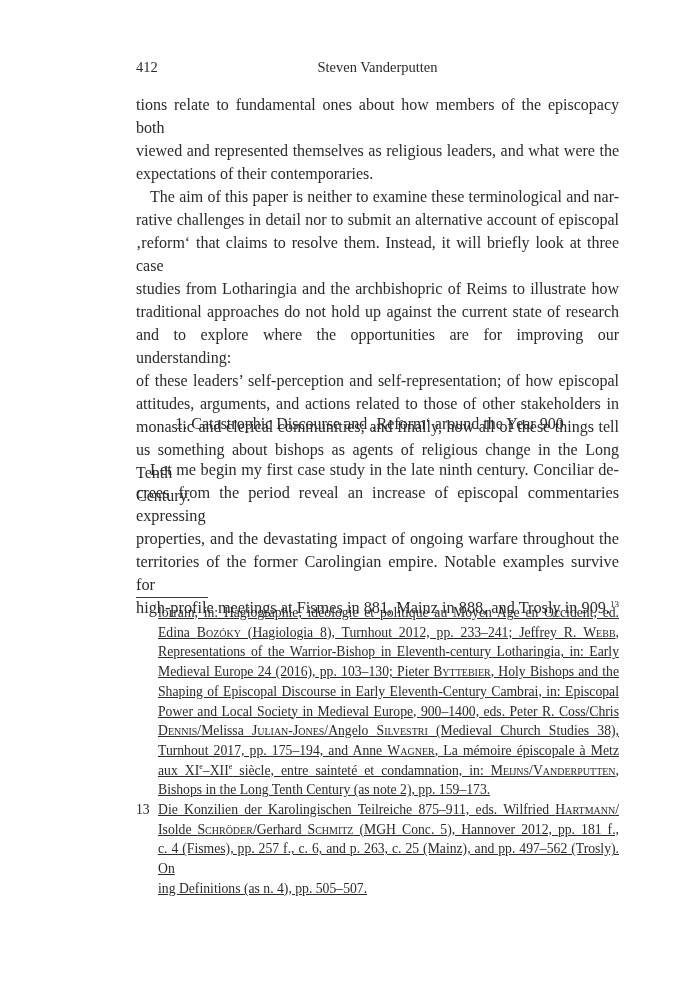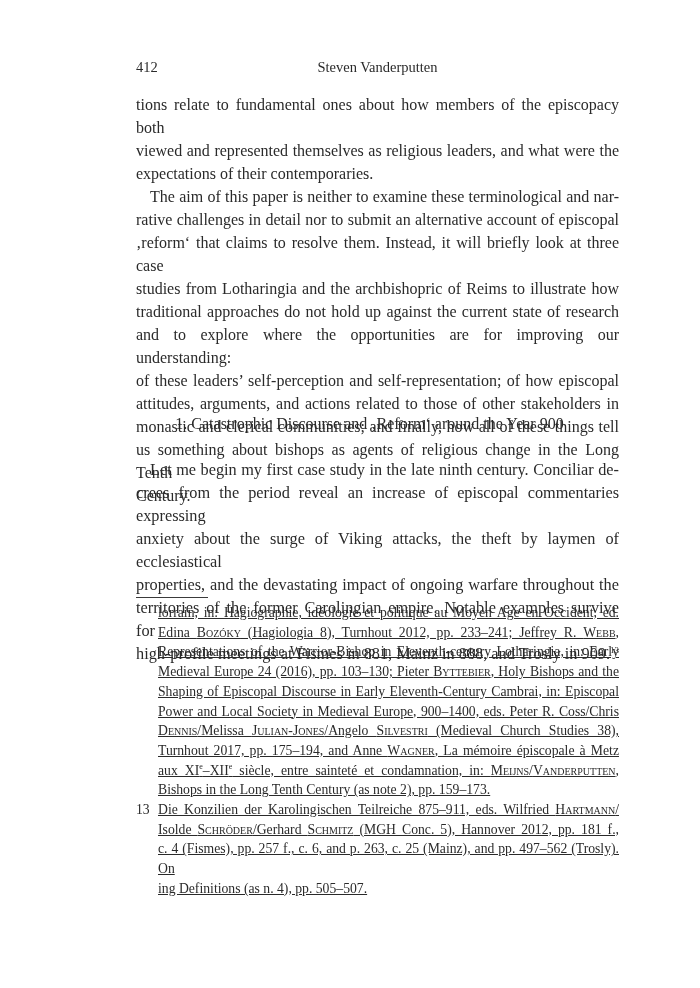--- a/index.html
+++ b/index.html
@@ -156,21 +156,20 @@
   </div>
 
   <div class="section-heading">
     <span>1. Catastrophic Discourse and ‚Reform‘ around the Year 900</span>
   </div>
 
   <div class="body-text-2">
     <p style="text-indent:0">
       <span class="line" style="padding-left:14px">Let me begin my first case study in the late ninth century. Conciliar de-</span>
       <span class="line">crees from the period reveal an increase of episcopal commentaries expressing</span>
-      <span class="line">anxiety about the surge of Viking attacks, the theft by laymen of ecclesiastical</span>
       <span class="line">properties, and the devastating impact of ongoing warfare throughout the</span>
       <span class="line">territories of the former Carolingian empire. Notable examples survive for</span>
       <span class="line last" style="text-align-last:justify"><span>high-profile meetings at Fismes in 881, Mainz in 888, and Trosly in 909.</span><sup class="fnref">13</sup></span>
     </p>
   </div>
 
   <div class="footnote-rule"></div>
 
   <div class="footnotes">
     <div class="footnote" id="fn-cont">

